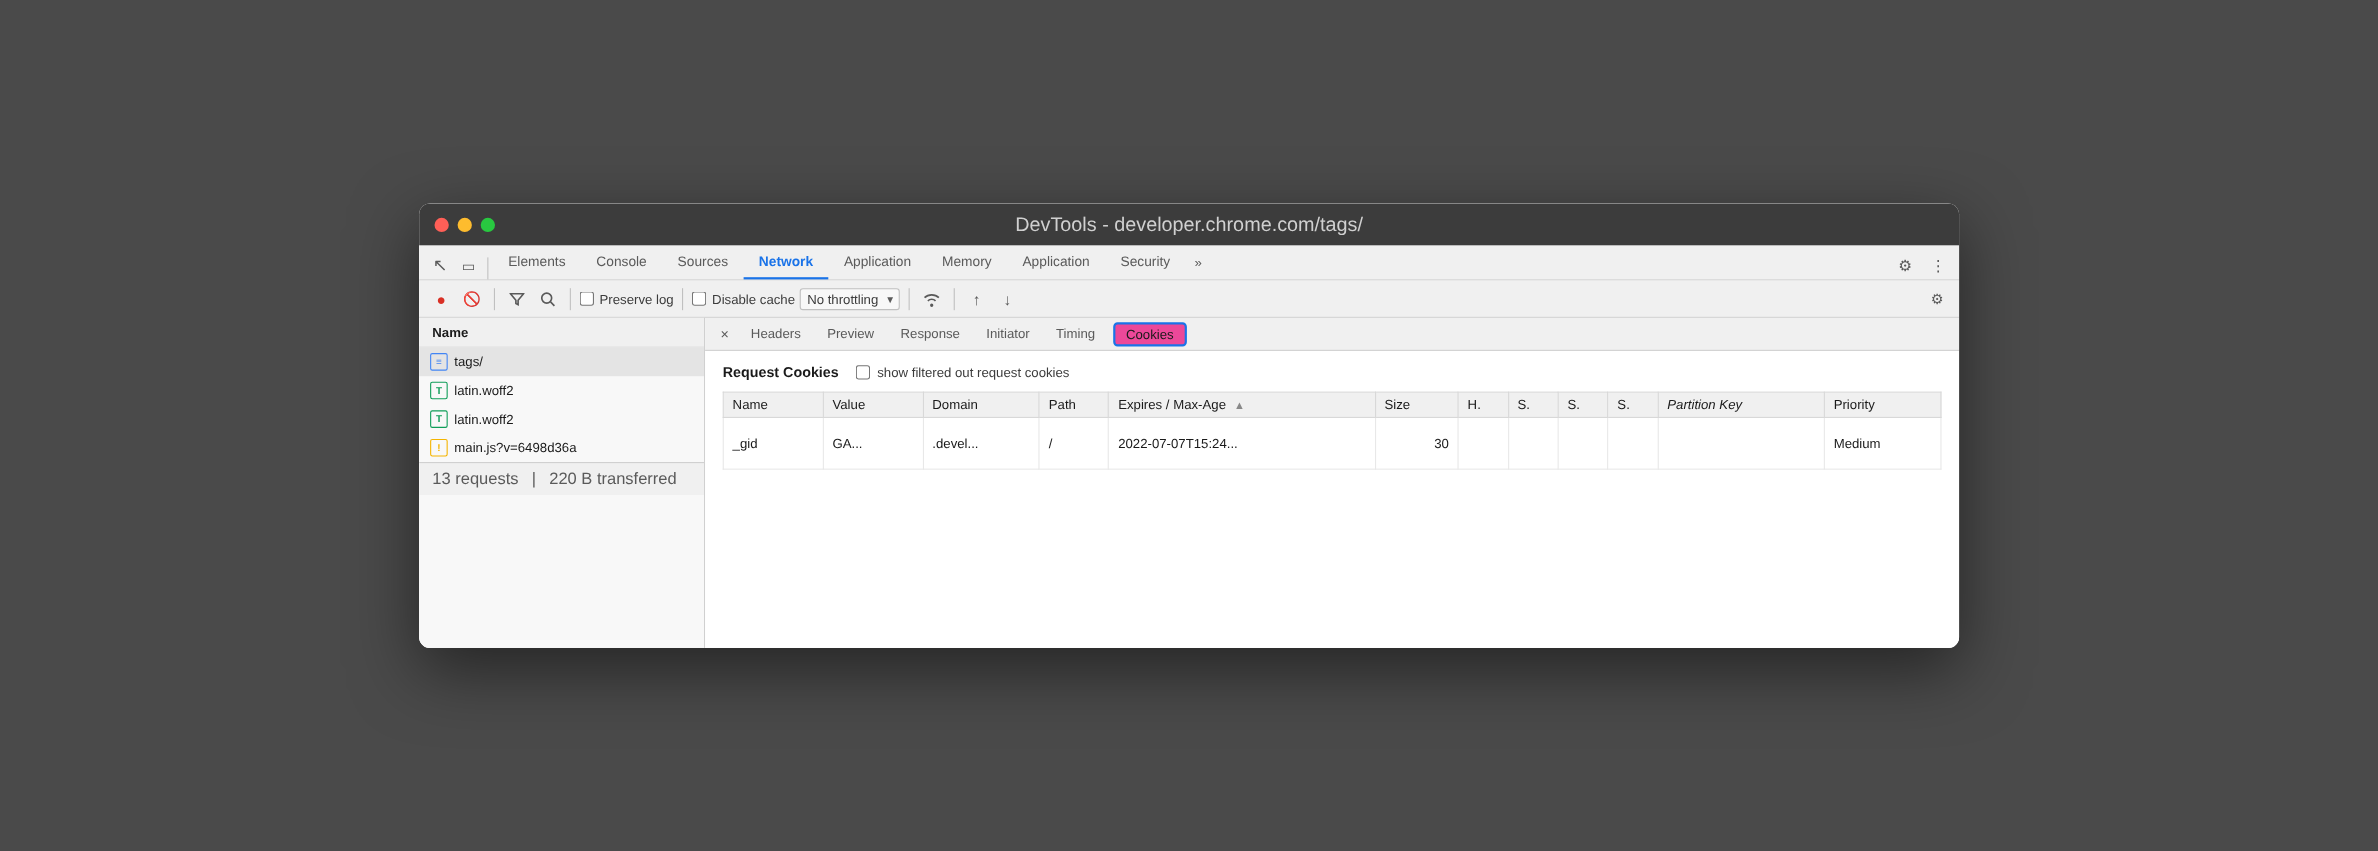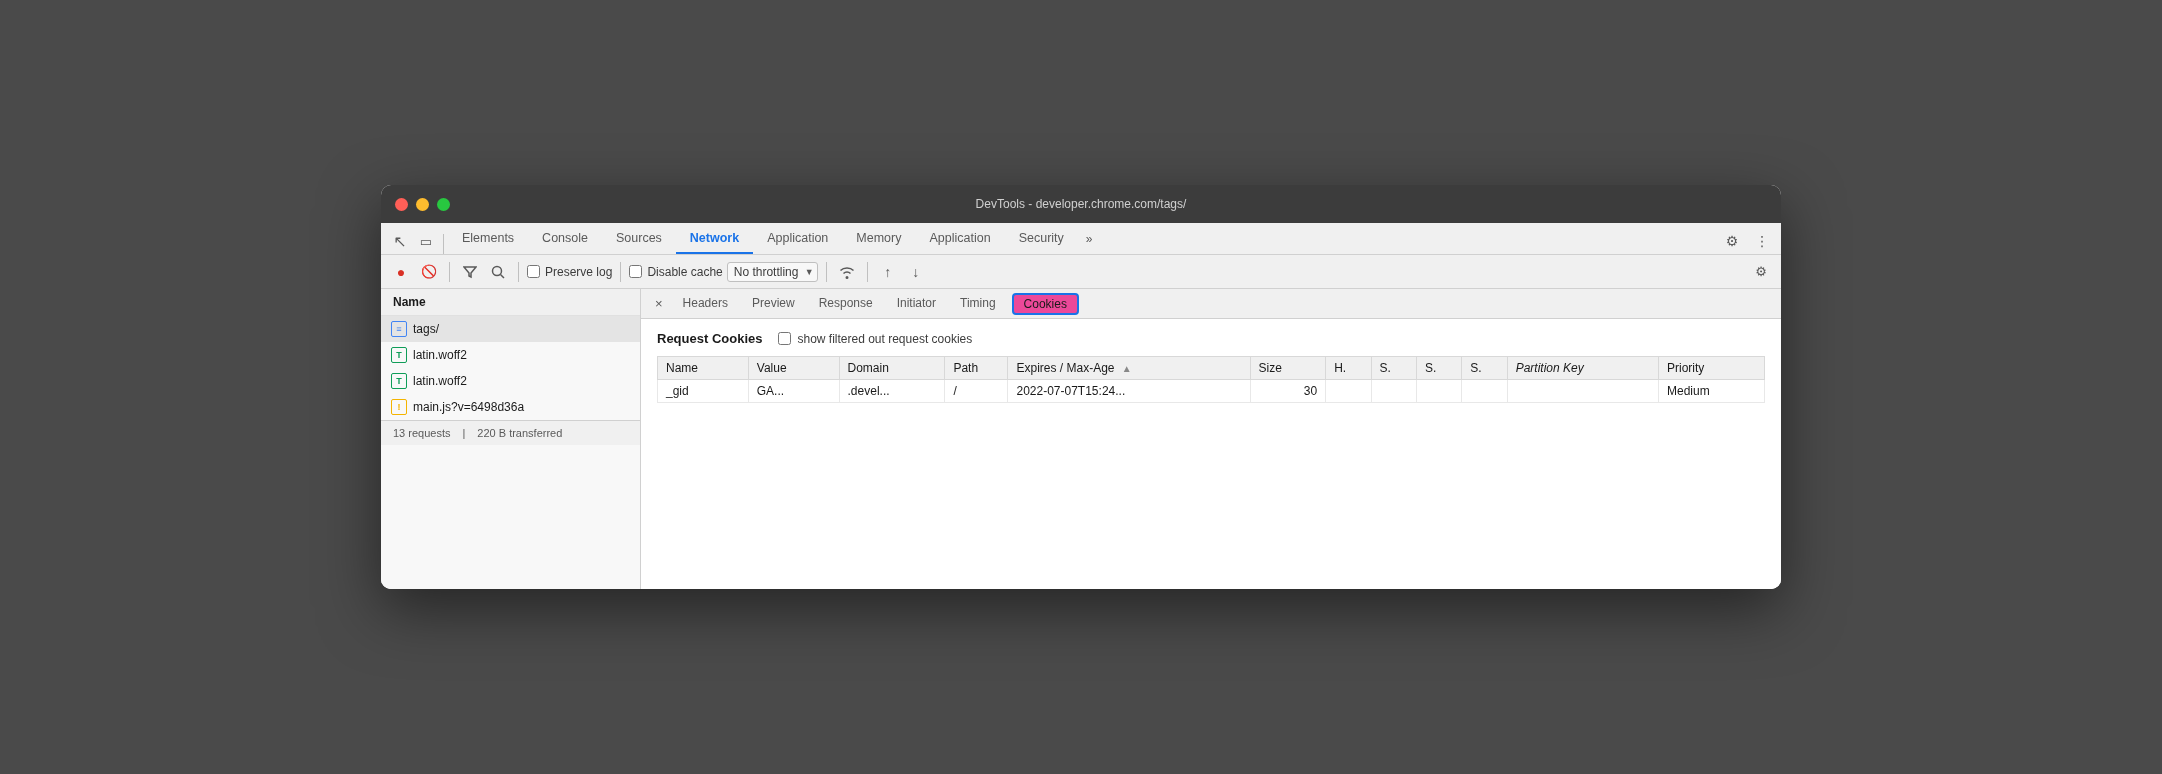--- a/index.html
+++ b/index.html
@@ -38,21 +38,21 @@
       cursor: pointer;
     }
     .tl-close { background: #ff5f57; }
     .tl-minimize { background: #febc2e; }
     .tl-maximize { background: #28c840; }
     .title-text {
       position: absolute;
       left: 50%;
       transform: translateX(-50%);
       color: #d0d0d0;
-      font-size: 12px;
+      font-size: 18px;
       font-weight: 500;
       white-space: nowrap;
     }
     .devtools-body {
       background: #f5f5f5;
     }
     .toolbar-icon {
       width: 26px;
       height: 26px;
       display: flex;
@@ -204,21 +204,21 @@
       font-size: 11px;
       font-weight: bold;
       border: 1px solid;
       border-radius: 2px;
     }
     .icon-doc { color: #4285f4; border-color: #4285f4; }
     .icon-font { color: #0f9d58; border-color: #0f9d58; }
     .icon-js { color: #f4b400; border-color: #f4b400; }
     .file-status-bar {
       padding: 6px 12px;
-      font-size: 11px;
+      font-size: 15px;
       color: #5a5a5a;
       border-top: 1px solid #d0d0d0;
       background: #f0f0f0;
       display: flex;
       gap: 12px;
     }
     
     .detail-panel {
       flex: 1;
       display: flex;
@@ -298,21 +298,21 @@
       padding: 4px 8px;
       text-align: left;
       font-weight: 500;
       color: #1a1a1a;
       white-space: nowrap;
       cursor: pointer;
       user-select: none;
     }
     .cookies-table td {
       border: 1px solid #e8e8e8;
-      padding: 4px 8px;
+      padding: 16px 8px;
       color: #1a1a1a;
       white-space: nowrap;
     }
     .cookies-table tr:nth-child(even) td { background: #f9f9f9; }
     .sort-arrow { margin-left: 4px; color: #888; font-size: 10px; }
     .col-name { width: 60px; }
     .col-value { width: 60px; }
     .col-domain { width: 70px; }
     .col-path { width: 40px; }
     .col-expires { width: 160px; }

